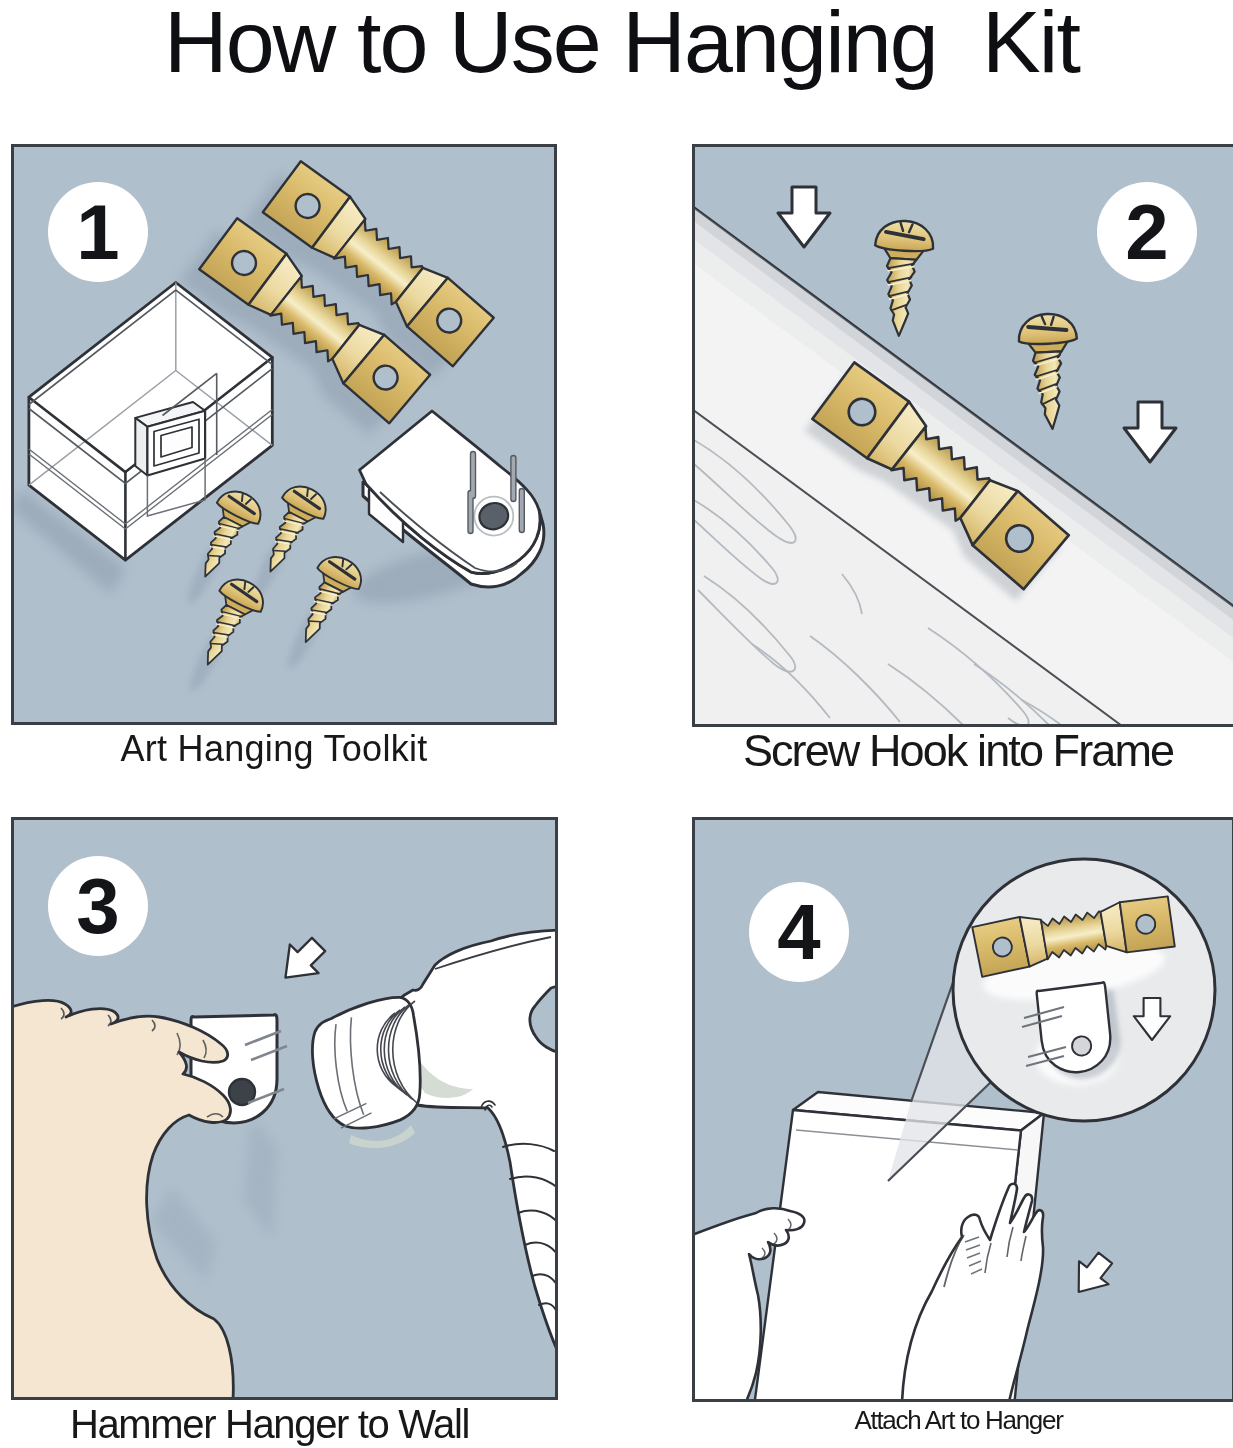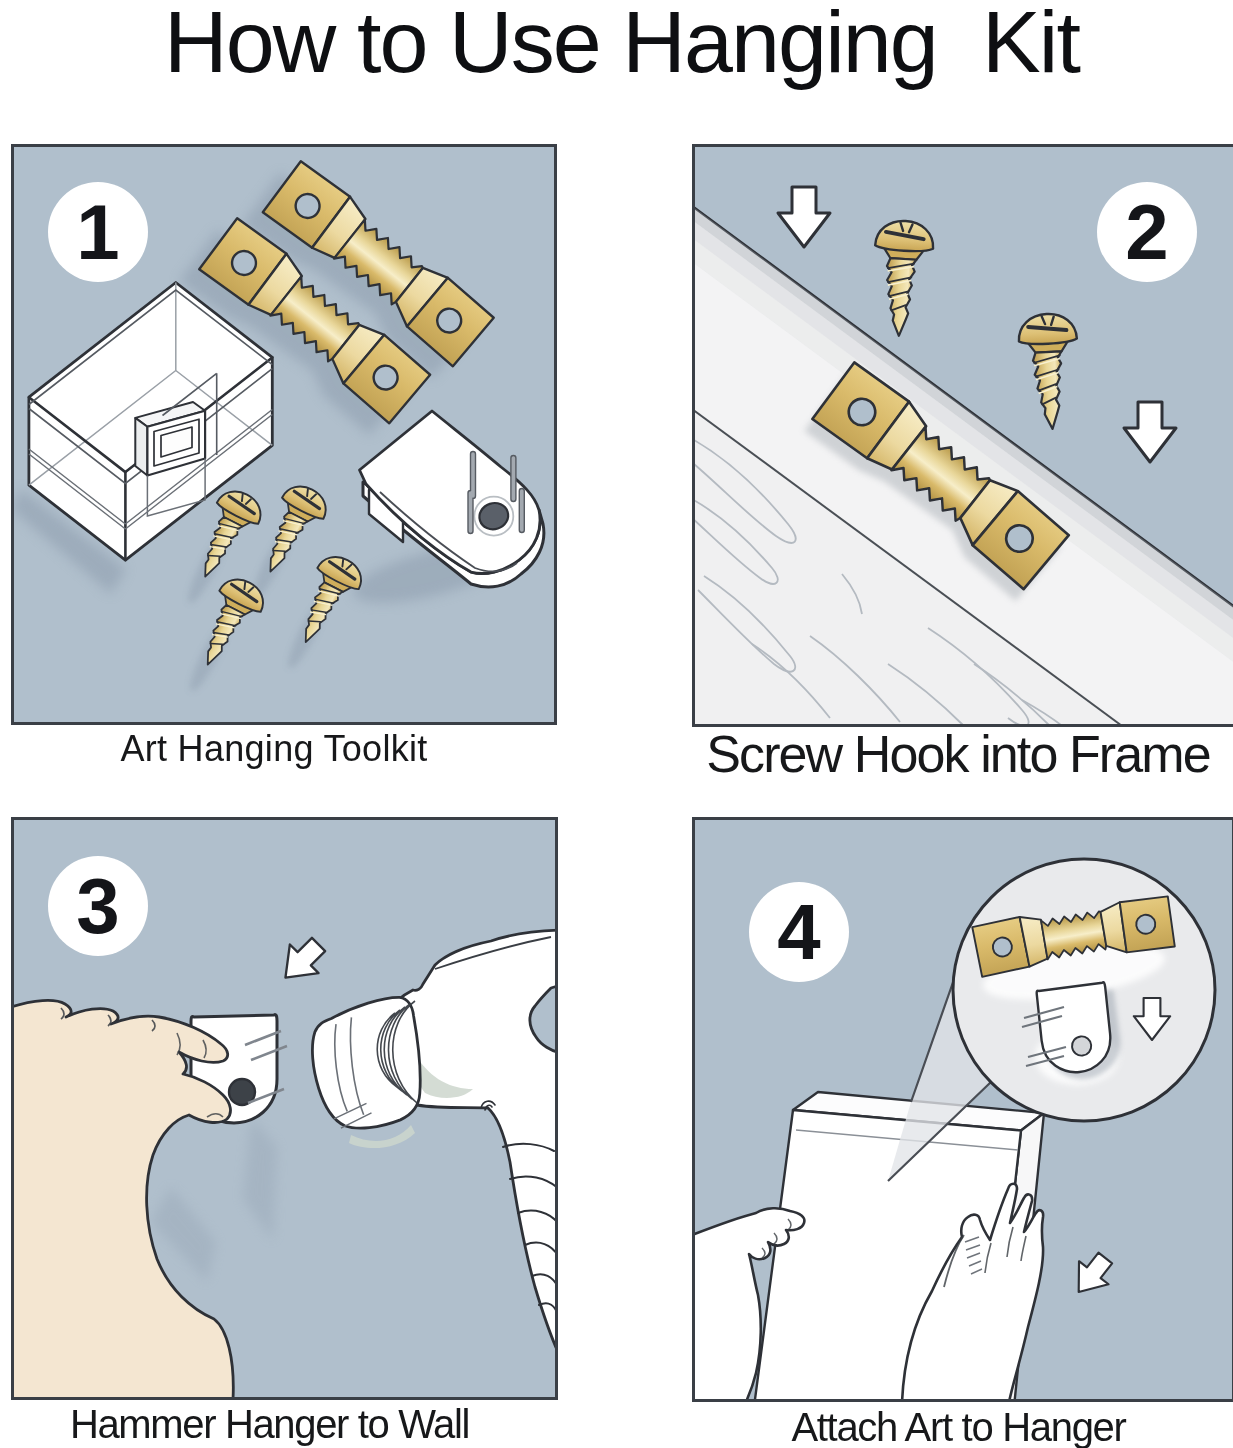--- a/index.html
+++ b/index.html
@@ -209,21 +209,21 @@
       <use href="#screw" transform="translate(356,198) rotate(-3)"></use>
 
       <use href="#arrowDown" transform="translate(112,73)"></use>
       <use href="#arrowDown" transform="translate(458,288)"></use>
       <rect x="1.5" y="1.5" width="541" height="580" class="pborder" stroke-width="3"></rect>
     </svg>
     <div class="badge" style="left:405px;top:38px;width:100px;height:100px;font-size:78px">
         <span>2</span>
       </div>
   </section>
-  <div class="caption" style="left:678px;top:728px;width:544px;font-size:52px;letter-spacing:-1.9px">Screw Hook into Frame</div>
+  <div class="caption" style="left:678px;top:728px;width:544px;font-size:45px;letter-spacing:-1.9px">Screw Hook into Frame</div>
 
   <section class="panel" style="left:3px;top:817px;width:547px;height:583px">
     <svg width="547" height="583" viewBox="0 0 547 583">
       <rect x="0" y="0" width="547" height="583" class="panelbg"></rect>
 
       <g filter="url(#blurM)" opacity=".28" fill="var(--shadow)">
         <polygon points="240,300 266,330 262,424 232,382"></polygon>
         <polygon points="160,370 205,425 196,465 140,405"></polygon>
       </g>
 
@@ -366,14 +366,14 @@
         <path d="M273,425 L287,420 M274,433 L288,428 M275,441 L288,436 M277,449 L289,444 M279,457 L290,452" stroke="#6f747b" stroke-width="1.5" fill="none"></path>
       </g>
 
       <use href="#arrowDown" transform="translate(400,458) rotate(38) scale(0.72)"></use>
       <rect x="1.5" y="1.5" width="540" height="582" class="pborder" stroke-width="3"></rect>
     </svg>
     <div class="badge" style="left:57px;top:65px;width:100px;height:100px;font-size:78px">
         <span>4</span>
       </div>
   </section>
-  <div class="caption" style="left:679px;top:1407px;width:543px;font-size:40px;letter-spacing:-1.3px">Attach Art to Hanger</div>
+  <div class="caption" style="left:679px;top:1407px;width:543px;font-size:26px;letter-spacing:-1.3px">Attach Art to Hanger</div>
 </div>
 
 </body></html>

